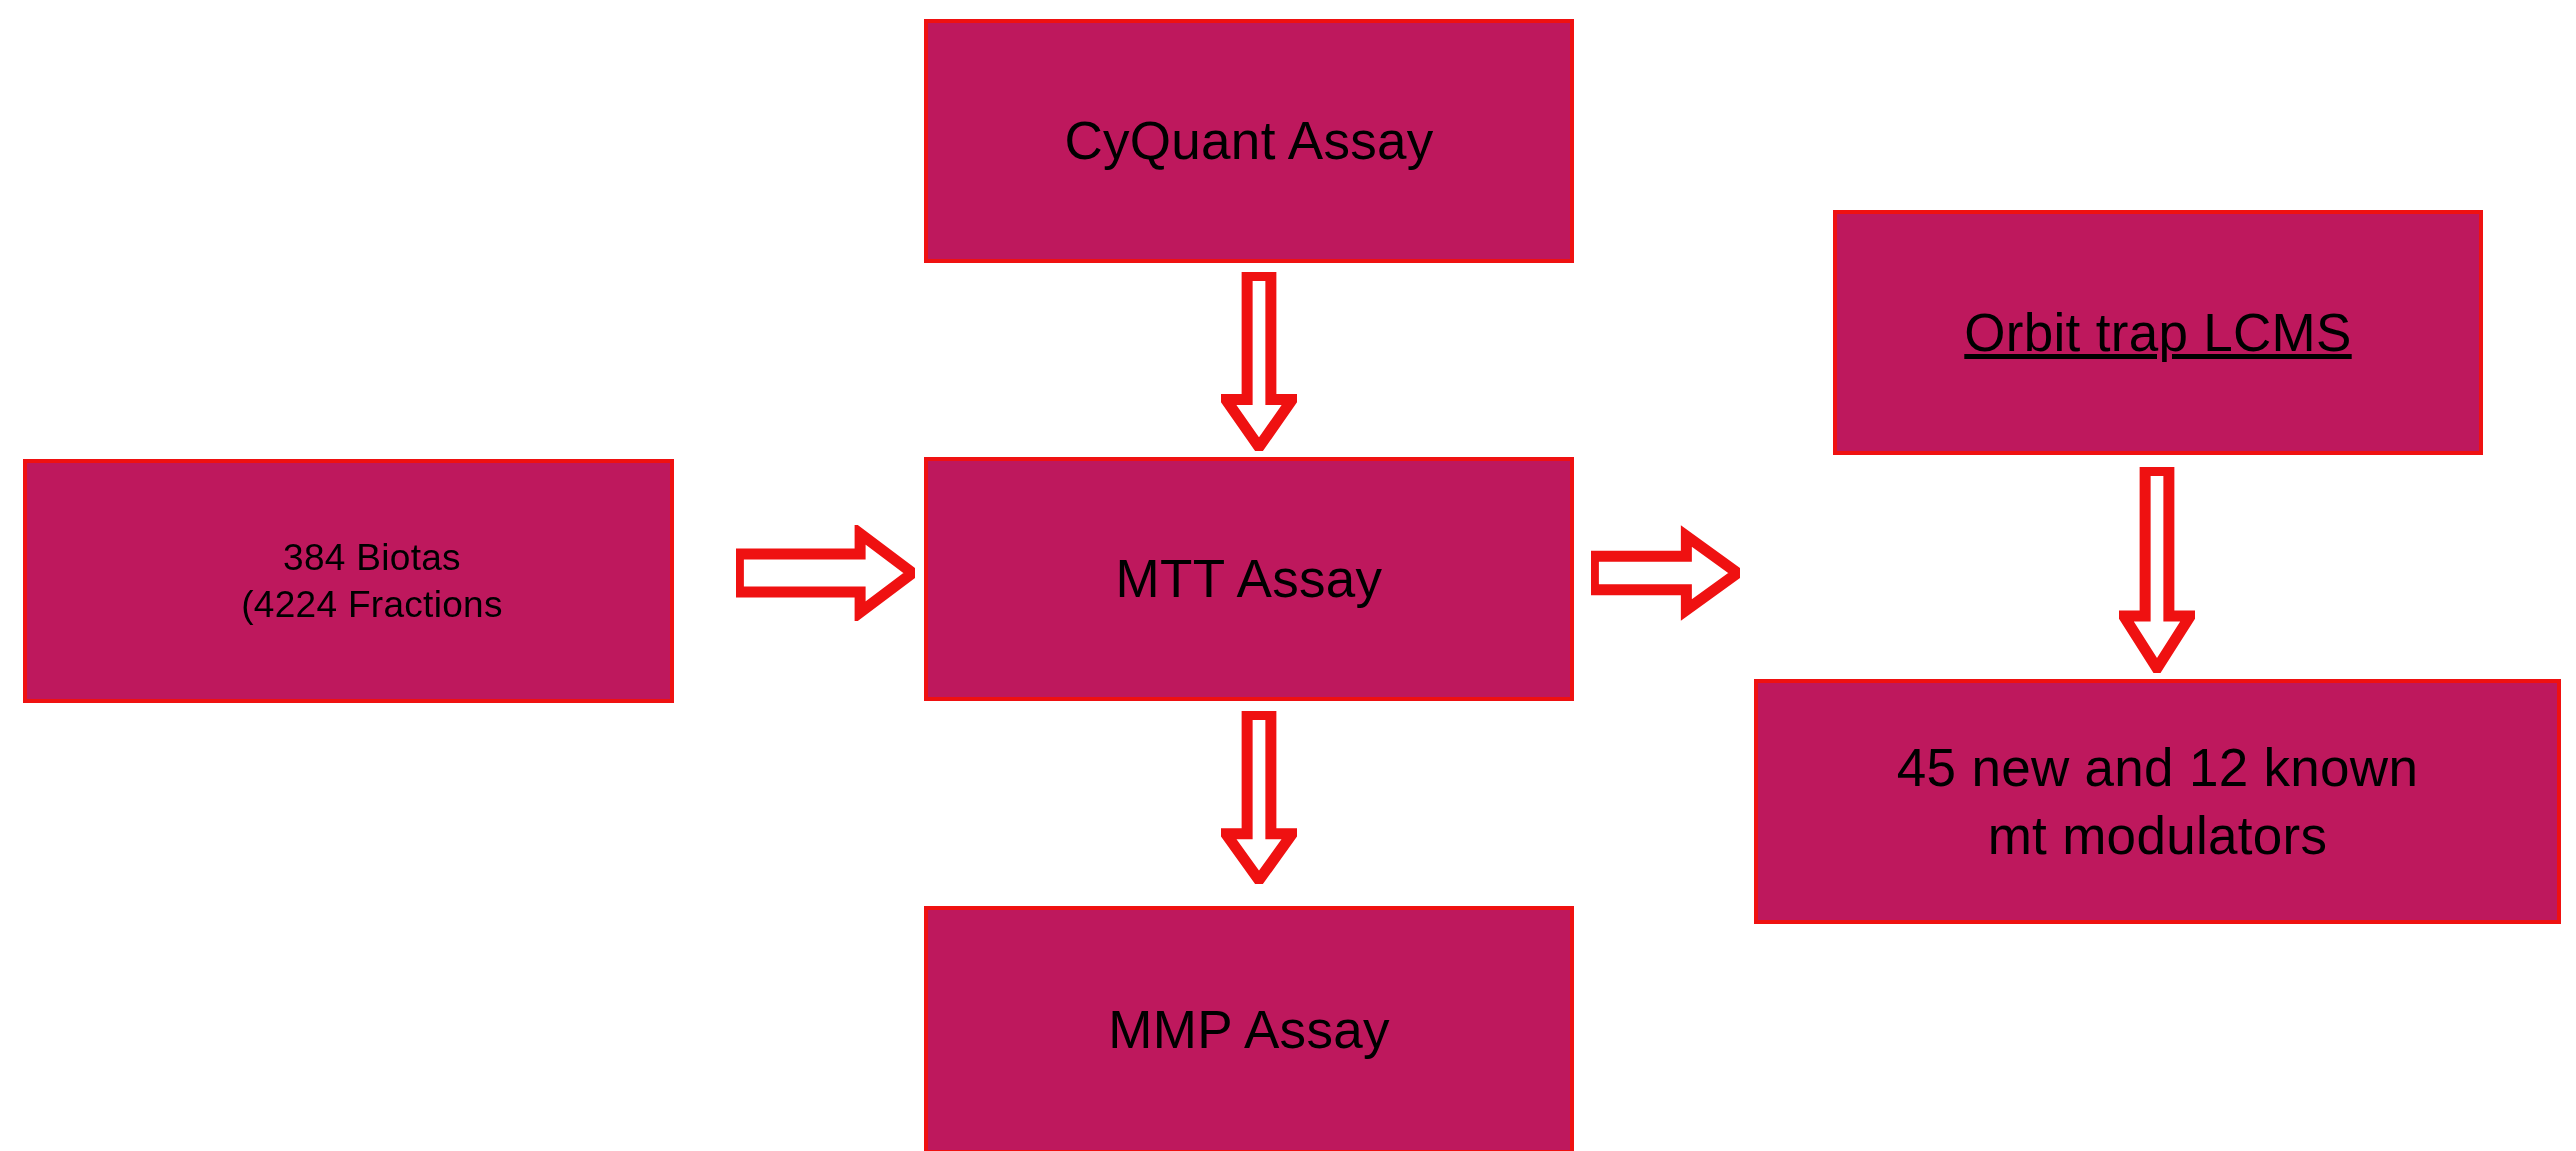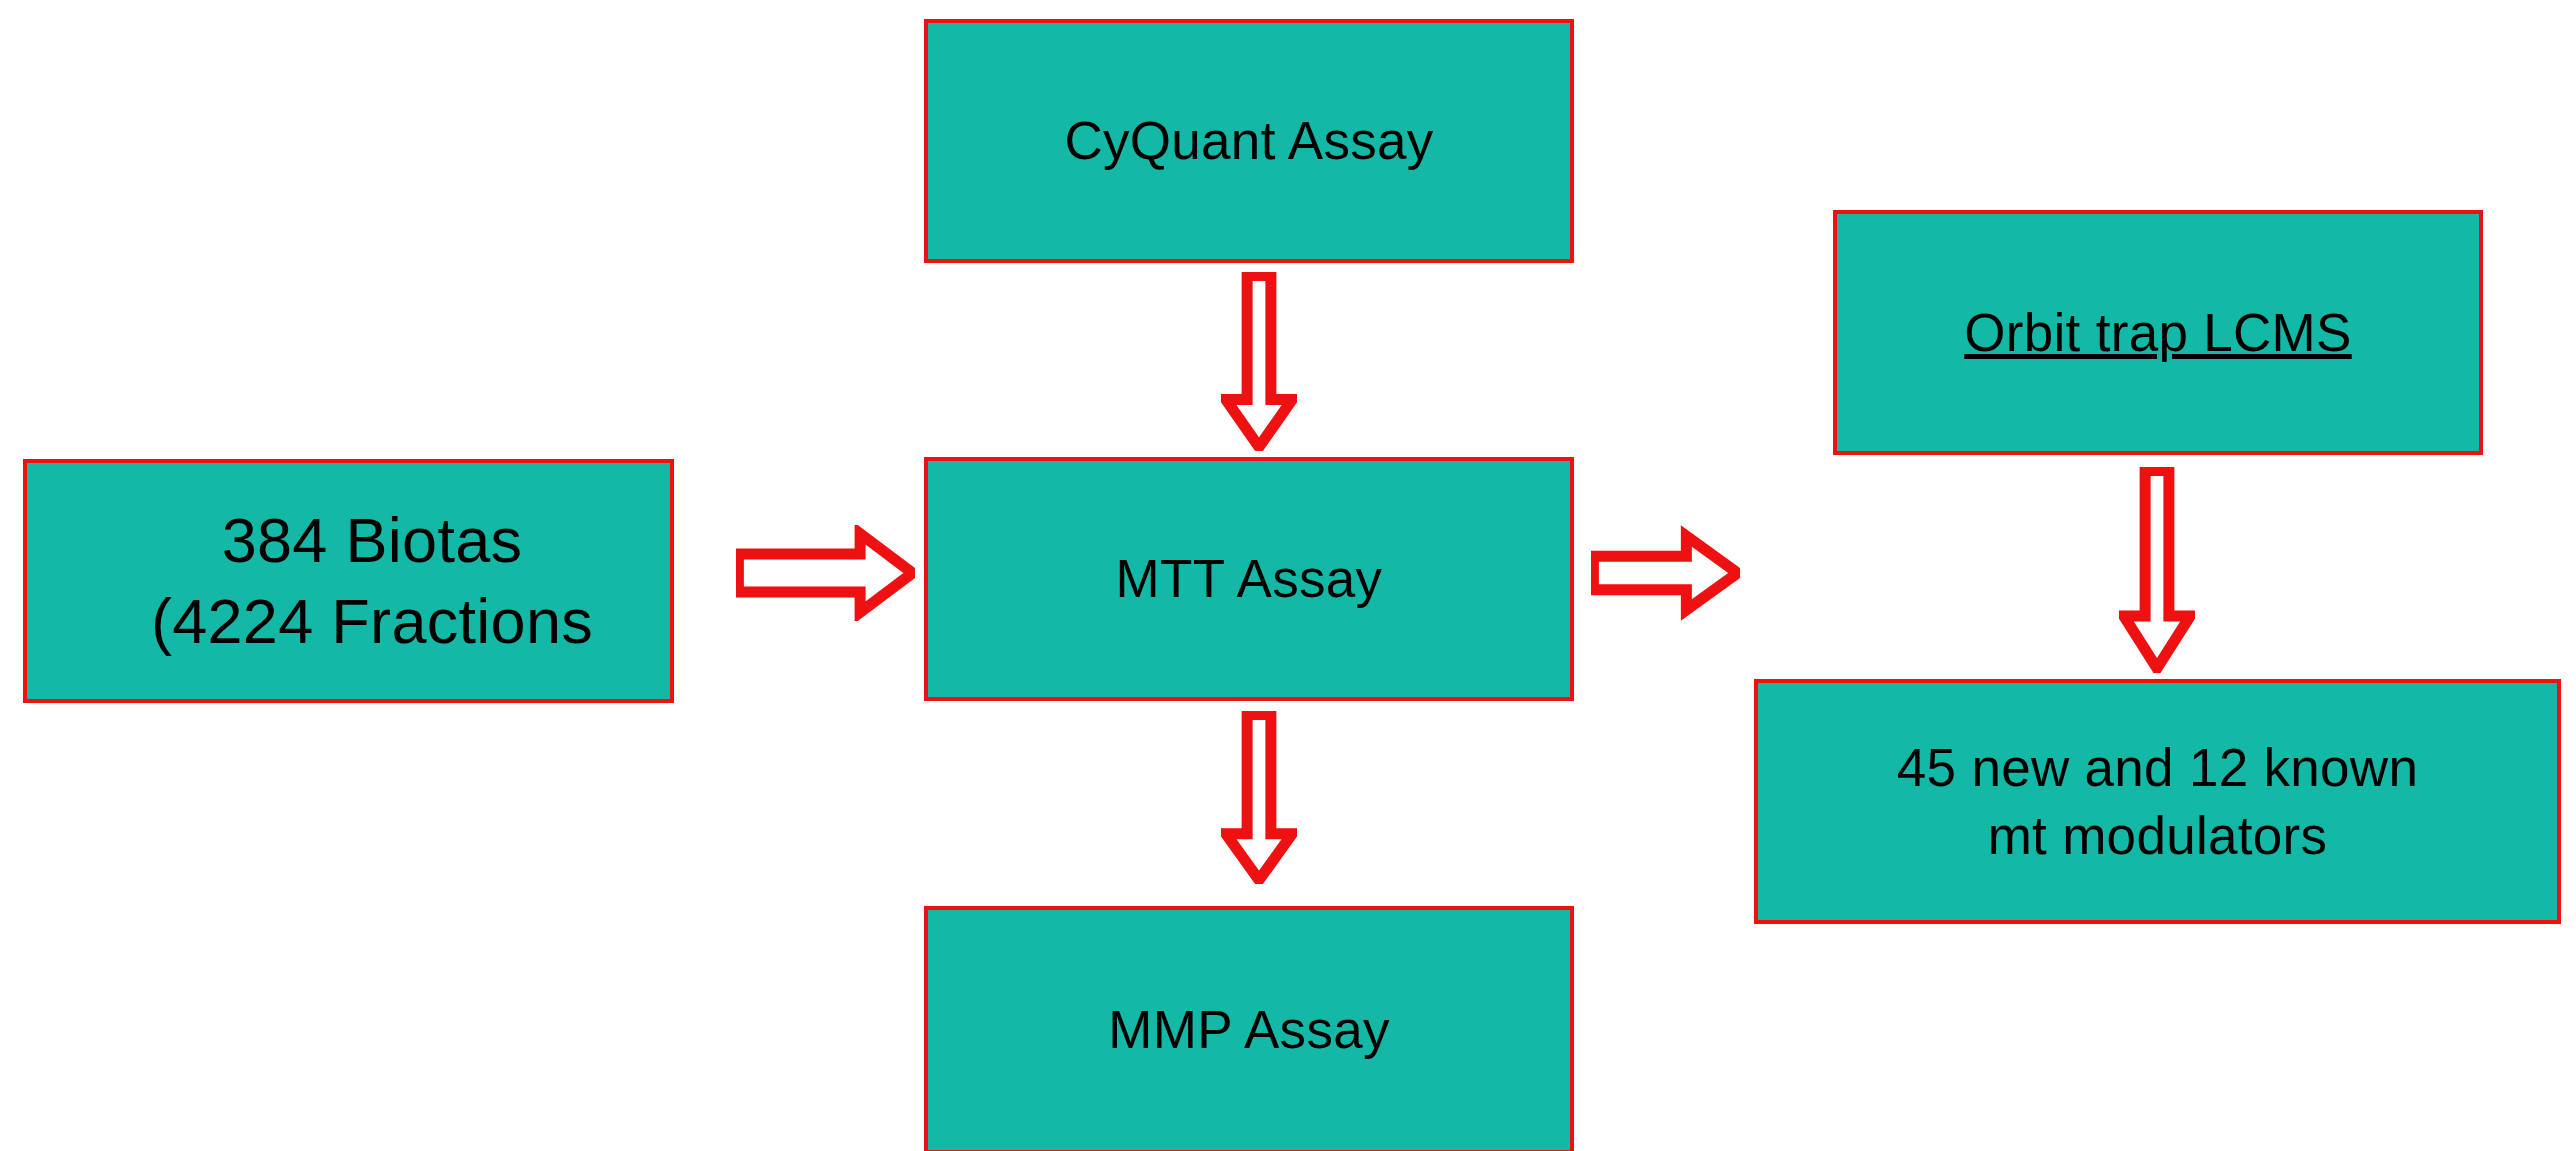--- a/index.html
+++ b/index.html
@@ -14,39 +14,39 @@
   #canvas {
     position: relative;
     width: 2576px;
     height: 1151px;
     background: #ffffff;
     overflow: hidden;
   }
   .node {
     position: absolute;
     box-sizing: border-box;
-    background: #14b8a6;
+    background: #be185d;
     border: 4.2px solid #ef1111;
     display: flex;
     align-items: center;
     justify-content: center;
     text-align: center;
   }
   .node-label {
     color: #000000;
     font-family: "Liberation Sans", sans-serif;
     font-weight: 400;
     line-height: 1.28;
     white-space: pre-line;
     letter-spacing: 0.3px;
   }
 
   
   #node-biotas        { left:23px;   top:459px;  width:651px; height:244px; }
-  #node-biotas .node-label     { font-size: 63px; margin-left: 47px; }
+  #node-biotas .node-label     { font-size: 37px; margin-left: 47px; }
 
   #node-cyquant       { left:924px; top:18.5px;   width:650px; height:244px; }
   #node-cyquant .node-label    { font-size: 53px; }
 
   #node-mtt           { left:924px; top:457px;  width:650px; height:244px; }
   #node-mtt .node-label        { font-size: 53px; }
 
   #node-mmp           { left:924px; top:890px; width:650px; height:248px;margin-top:16px; }
   #node-mmp .node-label        { font-size: 53px; }
 

